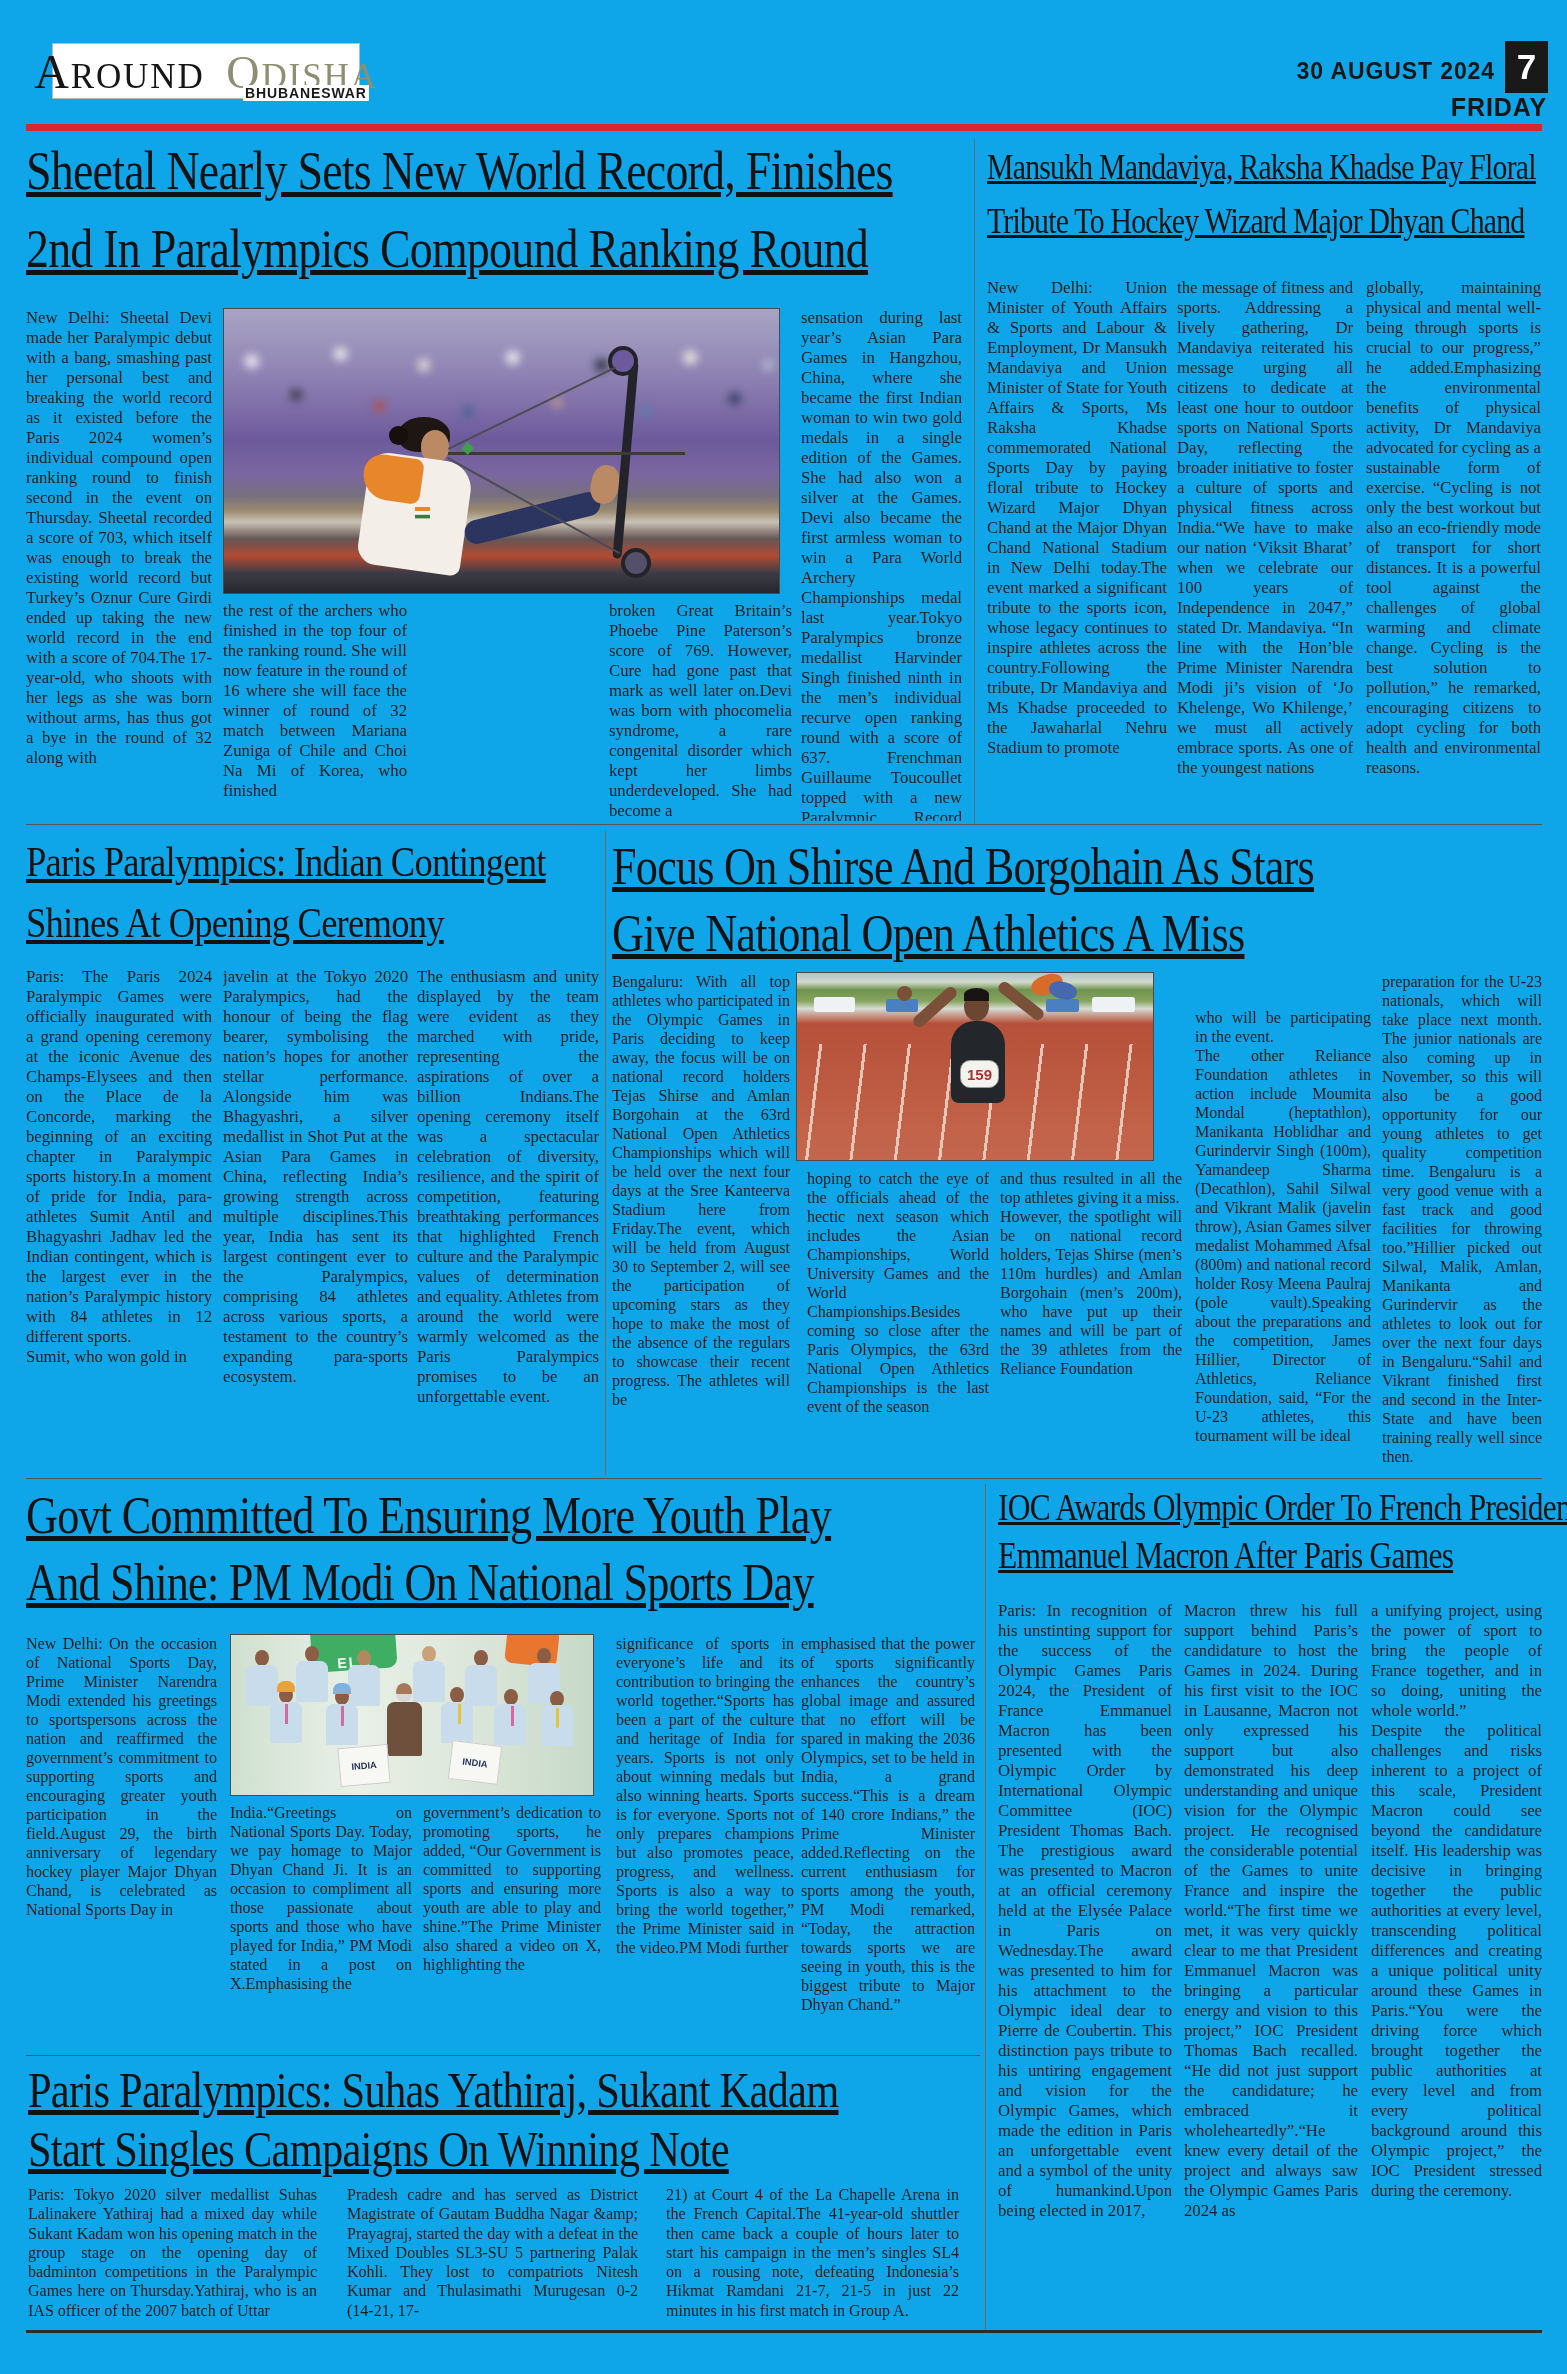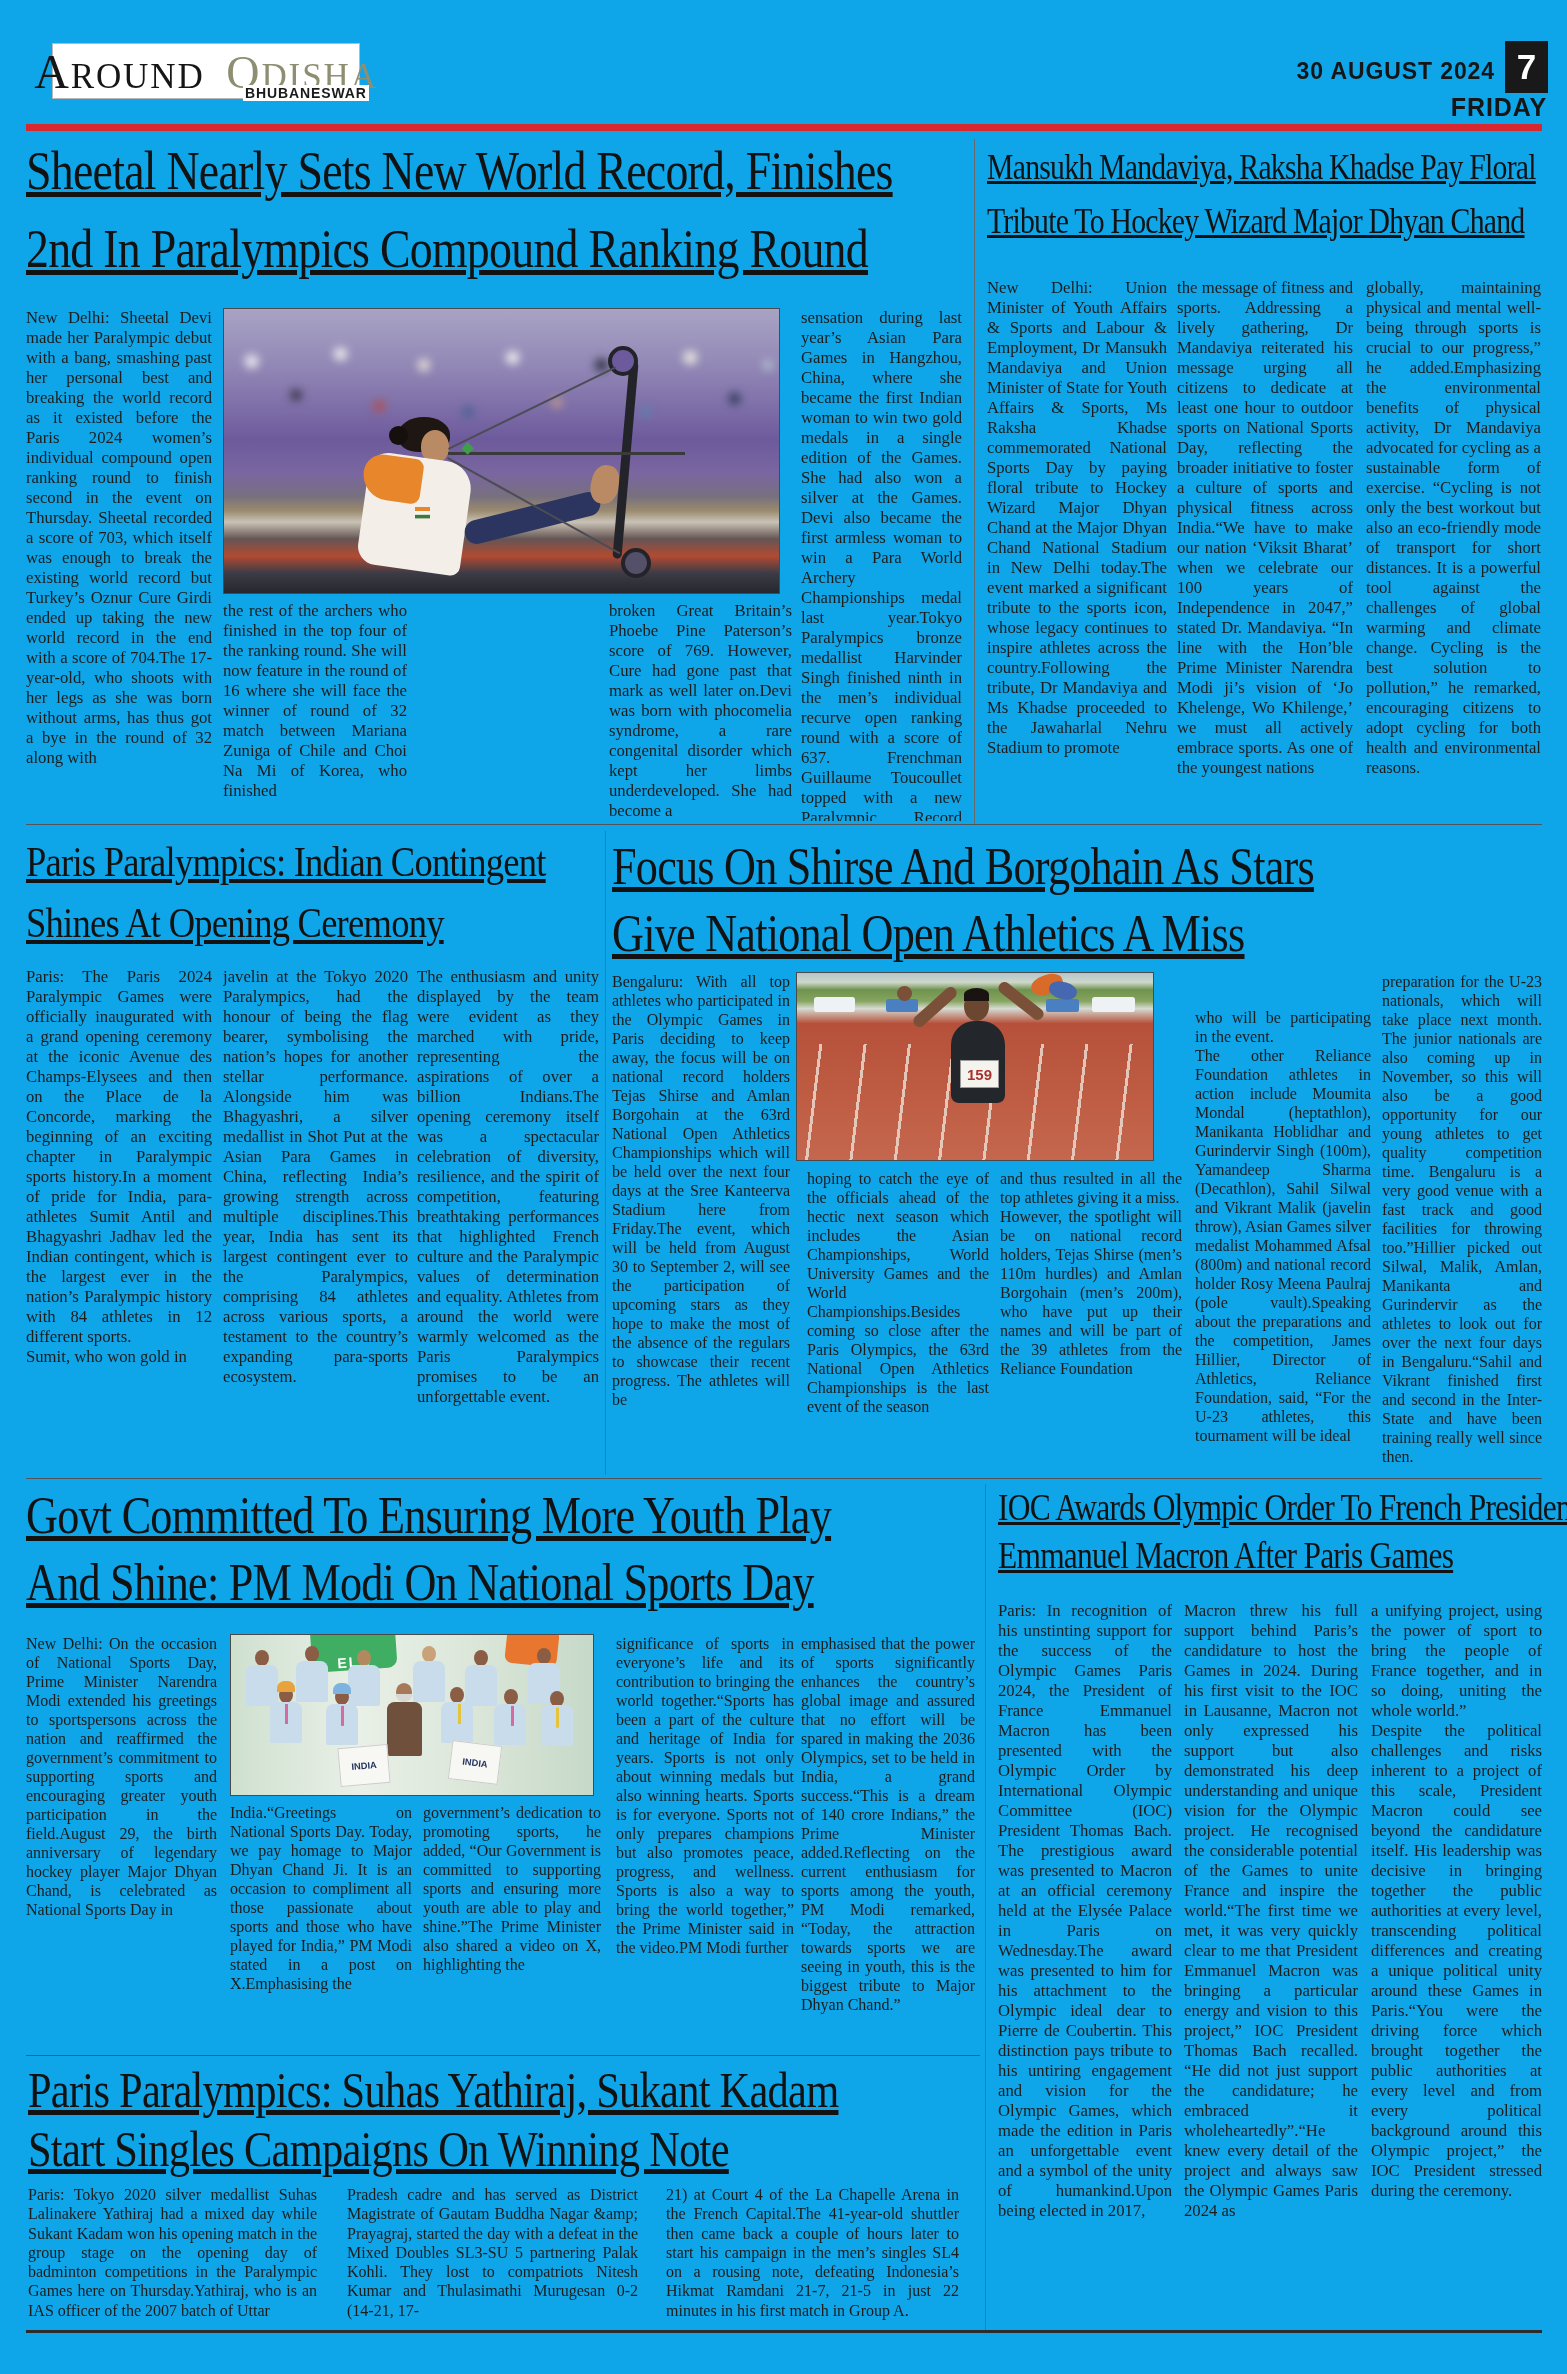--- a/index.html
+++ b/index.html
@@ -164,21 +164,21 @@
     <div class="abs" style="left:295px;top:24px;width:43px;height:15px;background:#eef2f4;border-radius:2.8px;"></div>
     <div class="abs p2-lanes"></div>
     <div class="abs" style="left:111px;top:28px;width:54px;height:12px;background:#7a5138;border-radius:6.5px;transform:rotate(-42deg);"></div>
     <div class="abs" style="left:197px;top:22px;width:54px;height:12px;background:#7a5138;border-radius:6.5px;transform:rotate(38deg);"></div>
     <div class="abs" style="left:234px;top:1.9px;width:32px;height:18.6px;background:#d86a2a;border-radius:45%;transform:rotate(-18deg);"></div>
     <div class="abs" style="left:252px;top:9.3px;width:28px;height:16.7px;background:#4668b0;border-radius:45%;transform:rotate(14deg);"></div>
     <div class="abs" style="left:100px;top:13px;width:15px;height:15px;background:#7a5138;border-radius:50%;"></div>
     <div class="abs" style="left:167px;top:18.6px;width:25px;height:29px;background:#6b4630;border-radius:50%;"></div>
     <div class="abs" style="left:167px;top:15px;width:25px;height:13px;background:#191311;border-radius:50% 50% 0 0;"></div>
     <div class="abs" style="left:154px;top:48px;width:54px;height:82px;background:#23262b;border-radius:24px 24px 7.4px 7.4px;"></div>
-    <div class="p2-bib" style="left:163px;top:87px;width:37px;height:26px;font-size:15px;">
+    <div class="p2-bib" style="left:163px;top:87px;width:37px;height:26px;font-size:15px;border-radius:10px;">
       <span>159</span>
     </div>
   </div>
 
   <div class="hl hl-56" style="left:26px;top:1482px;width:939px;">
     <span class="ln">Govt Committed To Ensuring More Youth Play</span>
     <span class="ln">And Shine: PM Modi On National Sports Day</span>
   </div>
   <div class="col fs175" style="left:26px;top:1634px;width:191px;height:417px;">New Delhi: On the occasion of National Sports Day, Prime Minister Narendra Modi extended his greetings to sportspersons across the nation and reaffirmed the government’s commitment to supporting sports and encouraging greater youth participation in the field.August 29, the birth anniversary of legendary hockey player Major Dhyan Chand, is celebrated as National Sports Day in</div>
   <div class="col fs175" style="left:423px;top:1803px;width:178px;height:249px;">government’s dedication to promoting sports, he added, “Our Government is committed to supporting sports and ensuring more youth are able to play and shine.”The Prime Minister also shared a video on X, highlighting the</div>

